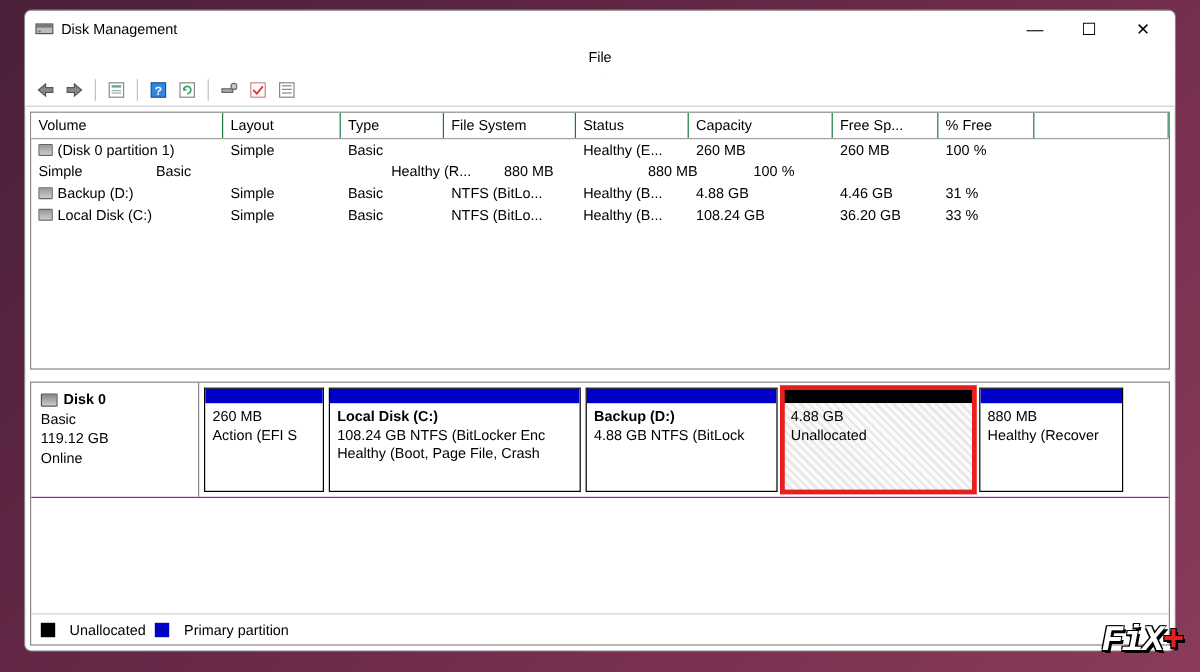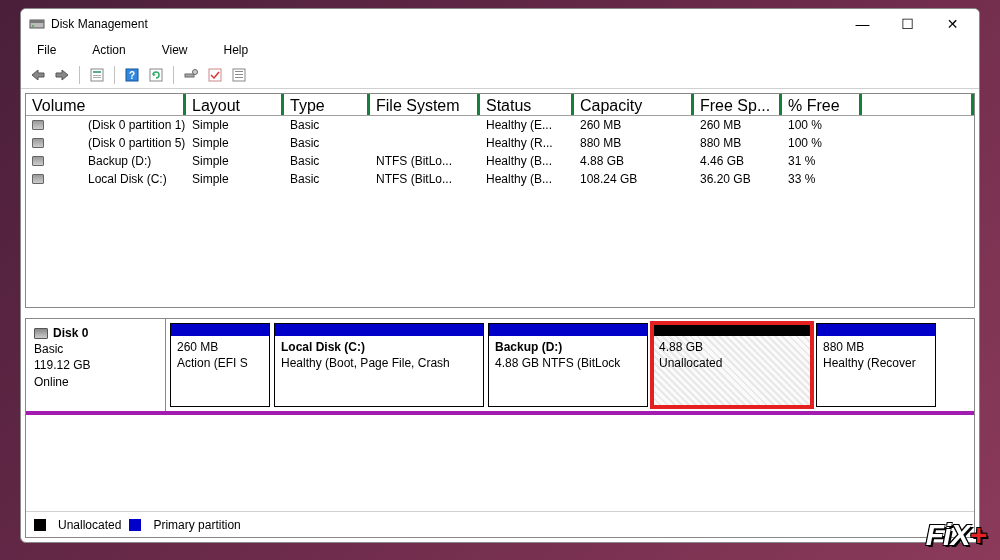--- a/index.html
+++ b/index.html
@@ -45,22 +45,23 @@
     width: 45px; height: 30px;
     display: flex; align-items: center; justify-content: center;
     font-size: 14px;
     font-family: "Segoe UI Symbol", sans-serif;
   }
   .menubar {
     display: flex;
     height: 22px;
     padding: 0 6px;
     align-items: center;
-    gap: 16px;
-    background: #fff;
+    gap: 0;
+    background: #fff;
+    flex-direction: column;
   }
   .menuitem { padding: 2px 10px; font-size: 12px; }
   .toolbar {
     display: flex;
     align-items: center;
     height: 28px;
     padding: 2px 6px;
     gap: 2px;
     background: #fff;
     border-bottom: 1px solid #d0d0d0;
@@ -85,42 +86,41 @@
     height: 215px;
     overflow: hidden;
   }
   .listhdr {
     display: flex;
     background: #fff;
     border-bottom: 1px solid #a0a0a0;
     height: 22px;
   }
   .colh {
-    border-right: 3px solid #15803d;
+    border-right: 1px solid #15803d;
     padding: 3px 6px;
-    font-size: 16px;
+    font-size: 12px;
     overflow: hidden;
     white-space: nowrap;
     text-overflow: ellipsis;
   }
   .listbody { }
   .row {
     display: flex;
     height: 18px;
     align-items: center;
   }
   .cell {
     padding: 1px 6px;
     font-size: 12px;
     overflow: hidden;
     white-space: nowrap;
     text-overflow: ellipsis;
     display: flex;
     align-items: center;
-    gap: 40px;
   }
   .vol-icon {
     width: 12px; height: 10px;
     background: linear-gradient(#999,#ccc);
     border: 1px solid #666;
     border-radius: 1px;
     margin-right: 4px;
     flex-shrink: 0;
   }
   .c0 { width: 160px; }
@@ -137,21 +137,21 @@
     border: 1px solid #888;
     background: #fff;
     flex: 1;
     display: flex;
     flex-direction: column;
     overflow: hidden;
   }
   .diskrow {
     display: flex;
     height: 96px;
-    border-bottom: 4px solid #a21caf;
+    border-bottom: 1px solid #a21caf;
   }
   .diskinfo {
     width: 140px;
     border-right: 1px solid #888;
     padding: 6px 8px;
     font-size: 12px;
     line-height: 1.35;
     display: flex;
     flex-direction: column;
   }
@@ -207,21 +207,21 @@
     border-top: 1px solid #d0d0d0;
     font-size: 12px;
   }
   .swatch { width: 12px; height: 12px; display: inline-block; margin-right: 4px; }
   .sw-un { background: #000; }
   .sw-pr { background: #0000c8; }
   .fixlogo {
     position: absolute;
     right: 14px;
     bottom: 8px;
-    font-family: Liberation Sans, sans-serif;
+    font-family: Liberation Mono, monospace;
     font-weight: 900;
     font-size: 30px;
     font-style: italic;
     color: #fff;
     text-shadow: 2px 2px 0 #000, -1px -1px 0 #000, 1px -1px 0 #000, -1px 1px 0 #000;
     letter-spacing: -1px;
     z-index: 20;
   }
   .fixlogo .plus { color: #e52020; }
 </style>
@@ -332,24 +332,20 @@
             <div class="cell c1">Simple</div>
             <div class="cell c2">Basic</div>
             <div class="cell c3"></div>
             <div class="cell c4">Healthy (E...</div>
             <div class="cell c5">260 MB</div>
             <div class="cell c6">260 MB</div>
             <div class="cell c7">100 %</div>
             <div class="cell c8"></div>
           </div>
           <div class="row">
-            <div class="cell c0">
-              <span class="vol-icon"></span>
-              <span>(Disk 0 partition 5)</span>
-            </div>
             <div class="cell c1">Simple</div>
             <div class="cell c2">Basic</div>
             <div class="cell c3"></div>
             <div class="cell c4">Healthy (R...</div>
             <div class="cell c5">880 MB</div>
             <div class="cell c6">880 MB</div>
             <div class="cell c7">100 %</div>
             <div class="cell c8"></div>
           </div>
           <div class="row">
@@ -401,20 +397,21 @@
               <div class="partbar bar-primary"></div>
               <div class="partbody" style="height: calc(100% - 12px);">
                 <div>260 MB</div>
                 <div>Action (EFI S</div>
               </div>
             </div>
             <div class="part" style="width: 210px;">
               <div class="partbar bar-primary"></div>
               <div class="partbody" style="height: calc(100% - 12px);">
                 <div class="ptitle">Local Disk  (C:)</div>
+                <div>108.24 GB NTFS (BitLocker Enc</div>
                 <div>Healthy (Boot, Page File, Crash</div>
               </div>
             </div>
             <div class="part" style="width: 160px;">
               <div class="partbar bar-primary"></div>
               <div class="partbody" style="height: calc(100% - 12px);">
                 <div class="ptitle">Backup  (D:)</div>
                 <div>4.88 GB NTFS (BitLock</div>
               </div>
             </div>

